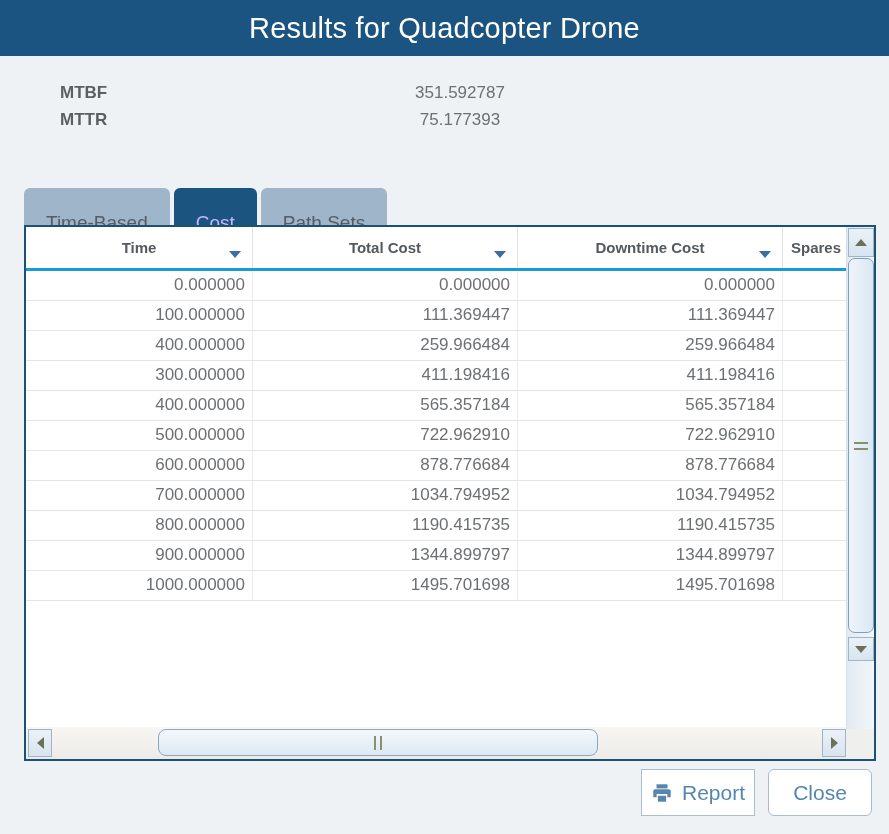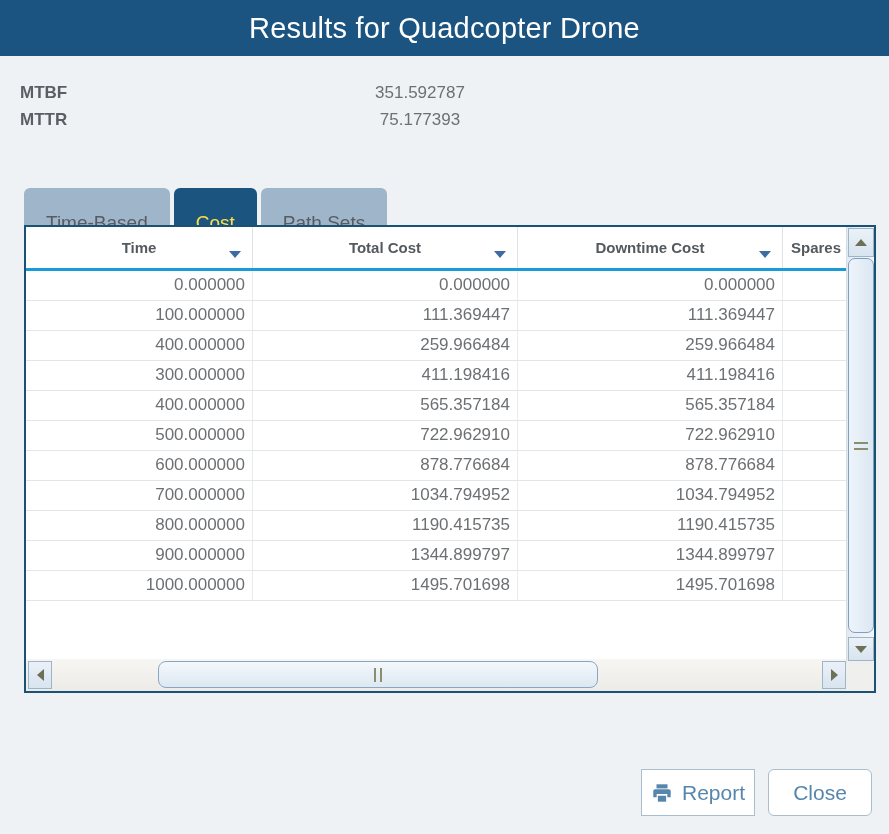--- a/index.html
+++ b/index.html
@@ -10,33 +10,33 @@
   html,body{width:889px;height:834px;}
   body{font-family:"Liberation Sans",sans-serif;background:#eff2f5;position:relative;overflow:hidden;}
   .stage{position:absolute;inset:0;width:889px;height:834px;}
 
   
   .dlg-header{position:absolute;left:0;top:0;width:889px;height:56px;background:var(--header-bg);
     display:flex;align-items:center;justify-content:center;}
   .dlg-title{color:#ffffff;font-size:29px;letter-spacing:.2px;}
 
   
-  .info{position:absolute;left:0;top:79px;width:889px;}
+  .info{position:absolute;left:0;top:79px;width:889px;padding-left:40px;}
   .info-row{display:flex;height:27px;align-items:center;}
   .info-label{width:260px;padding-left:20px;font-weight:bold;font-size:17px;color:#595f63;}
   .info-value{width:320px;text-align:center;font-size:17px;color:#6d7073;}
 
   
   .tabs{position:absolute;left:24px;top:188px;display:flex;gap:4px;height:37px;}
   .tab{height:37px;line-height:37px;padding:16px 22px;font-size:19px;color:#555c63;
     background:var(--inactive-tab-bg);border-radius:6px 6px 0 0;cursor:default;}
-  .tab.active{background:var(--active-tab-bg);color:#fde047;}
-
-  
-  .panel{position:absolute;left:24px;top:225px;width:852px;height:468px;background:#fdba74;
+  .tab.active{background:var(--active-tab-bg);color:#c4b5fd;}
+
+  
+  .panel{position:absolute;left:24px;top:225px;width:852px;height:536px;background:#fdba74;
     border:2px solid var(--panel-border);}
   .viewport{position:absolute;left:0;top:0;right:28px;bottom:32px;overflow:hidden;background:#ffffff;}
   .strip{width:1022px;}
   .thead{display:flex;height:41px;}
   .th{position:relative;display:flex;align-items:center;justify-content:center;
     font-weight:bold;font-size:15px;color:#54595e;border-right:1px solid #dfe3e6;
     white-space:nowrap;overflow:hidden;}
   .col0{width:227px;} .col1{width:265px;} .col2{width:265px;} .col3{width:265px;}
   .sort-arrow{position:absolute;right:11px;bottom:10px;width:0;height:0;
     border-left:6px solid transparent;border-right:6px solid transparent;border-top:7px solid #3c6ca3;}

